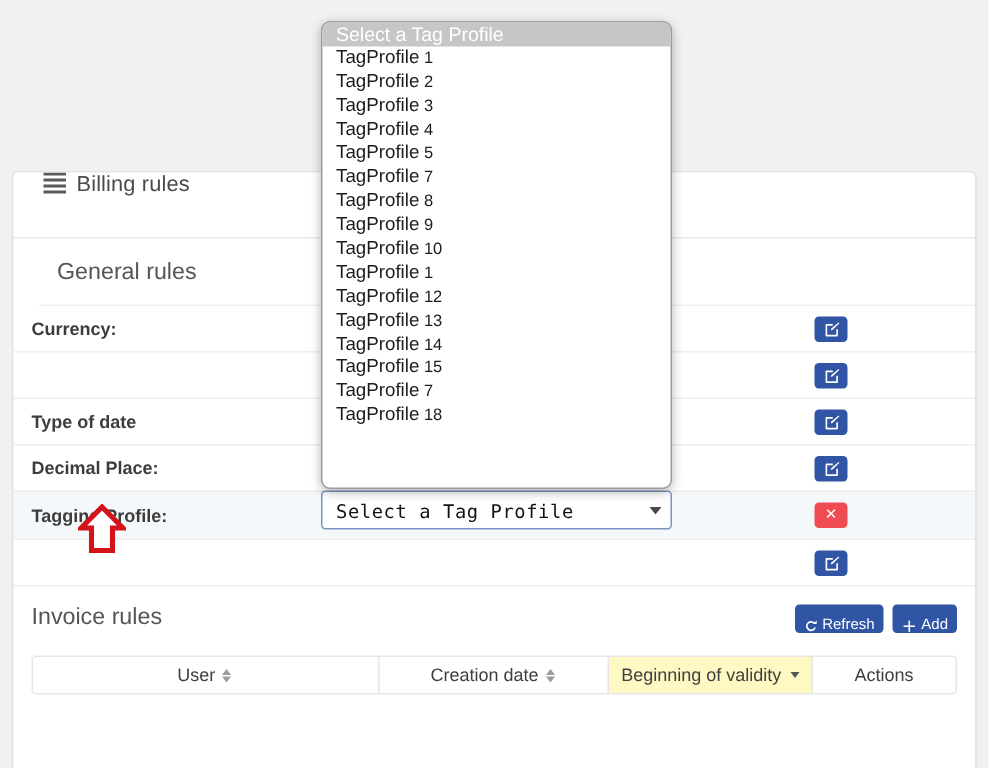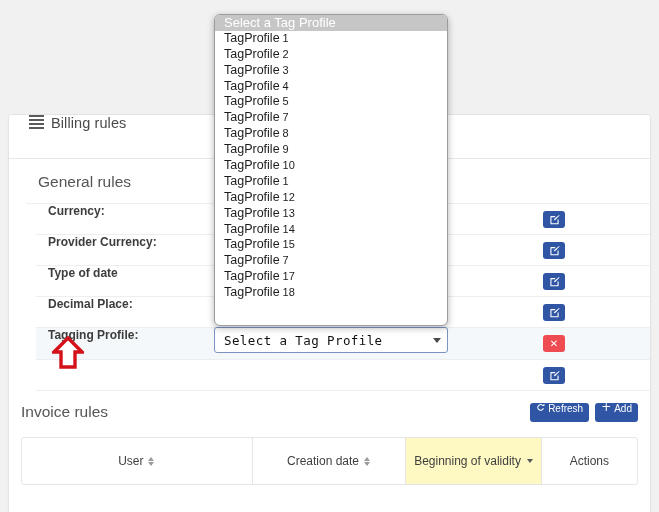--- a/index.html
+++ b/index.html
@@ -64,22 +64,22 @@
     font-size: 15.5px;
     color: #555;
     padding: 14px 0 12px 12px;
     border-bottom: 1px solid #eeeeee;
     margin-left: 17px;
   }
   .rule-row {
     height: 31px;
     border-bottom: 1px solid #eeeeee;
     display: flex;
+    align-items: center;
     position: relative;
-    margin-left: 27px;
   }
   .rule-row.tall { height: 32px; }
   .rule-row.highlight { background: #f4f8fa; }
   .rule-label {
     width: 200px;
     flex: 0 0 200px;
     font-size: 12px;
     font-weight: bold;
     color: #3d3d3d;
     padding-left: 12px;
@@ -130,41 +130,41 @@
     color: #555;
     flex: 1 1 auto;
   }
   .btn-pill {
     height: 19px;
     border-radius: 3px;
     background: #2f55a4;
     color: #fff;
     font-size: 10px;
     display: inline-flex;
-    align-items: flex-start;
+    align-items: flex-end;
     padding: 0 6px;
     margin-left: 6px;
     cursor: pointer;
     border: none;
     font-family: "Liberation Sans", sans-serif;
     white-space: nowrap;
   }
   .btn-pill svg { width: 9px; height: 9px; margin-right: 3px; display:block; }
   .btn-pill .plus {
     font-size: 12px; line-height: 9px; margin-right: 3px;
     font-family: "DejaVu Sans", sans-serif;
   }
 
   
   #tbl {
     margin: 4px 12px 0 12px;
     border: 1px solid #e6e6e6;
     border-radius: 3px;
     display: flex;
-    height: 48px;
+    height: 26px;
     overflow: hidden;
     background: #fff;
   }
   .th {
     display: flex;
     align-items: center;
     justify-content: center;
     font-size: 12px;
     color: #3f3f3f;
     border-right: 1px solid #e6e6e6;
@@ -299,21 +299,20 @@
         <div class="rule-action">
           <button class="btn-sq btn-edit">
             <svg viewBox="0 0 16 16">
               <path fill="#ffffff" d="M2 3h7v1.6H3.6v8.8h8.8V8H14v6.1a.9.9 0 0 1-.9.9H2.9a.9.9 0 0 1-.9-.9V3.9A.9.9 0 0 1 2.9 3z"></path>
               <path fill="#ffffff" d="M14.6 1.4 15.4 2.2 9 8.6l-2 .6.6-2z"></path>
             </svg>
           </button>
         </div>
       </div>
       <div class="rule-row">
-        <div class="rule-label">Provider Currency:</div>
         <div class="rule-value"></div>
         <div class="rule-action">
           <button class="btn-sq btn-edit">
             <svg viewBox="0 0 16 16">
               <path fill="#ffffff" d="M2 3h7v1.6H3.6v8.8h8.8V8H14v6.1a.9.9 0 0 1-.9.9H2.9a.9.9 0 0 1-.9-.9V3.9A.9.9 0 0 1 2.9 3z"></path>
               <path fill="#ffffff" d="M14.6 1.4 15.4 2.2 9 8.6l-2 .6.6-2z"></path>
             </svg>
           </button>
         </div>
       </div>
@@ -421,19 +420,18 @@
     <div class="opt"><span>TagProfile</span><span class="num">7</span></div>
     <div class="opt"><span>TagProfile</span><span class="num">8</span></div>
     <div class="opt"><span>TagProfile</span><span class="num">9</span></div>
     <div class="opt"><span>TagProfile</span><span class="num">10</span></div>
     <div class="opt"><span>TagProfile</span><span class="num">1</span></div>
     <div class="opt"><span>TagProfile</span><span class="num">12</span></div>
     <div class="opt"><span>TagProfile</span><span class="num">13</span></div>
     <div class="opt"><span>TagProfile</span><span class="num">14</span></div>
     <div class="opt"><span>TagProfile</span><span class="num">15</span></div>
     <div class="opt"><span>TagProfile</span><span class="num">7</span></div>
-    <div class="opt"><span>TagProfile</span><span class="num">17</span></div>
     <div class="opt"><span>TagProfile</span><span class="num">18</span></div>
   </div>
 
 <svg id="red-arrow" viewBox="0 0 32 33">
   <polygon points="16,2 30,16 23,16 23,31 9,31 9,16 2,16" fill="#ffffff" stroke="#d4121a" stroke-width="3.4" stroke-linejoin="miter"></polygon>
 </svg>
 
 </body></html>

